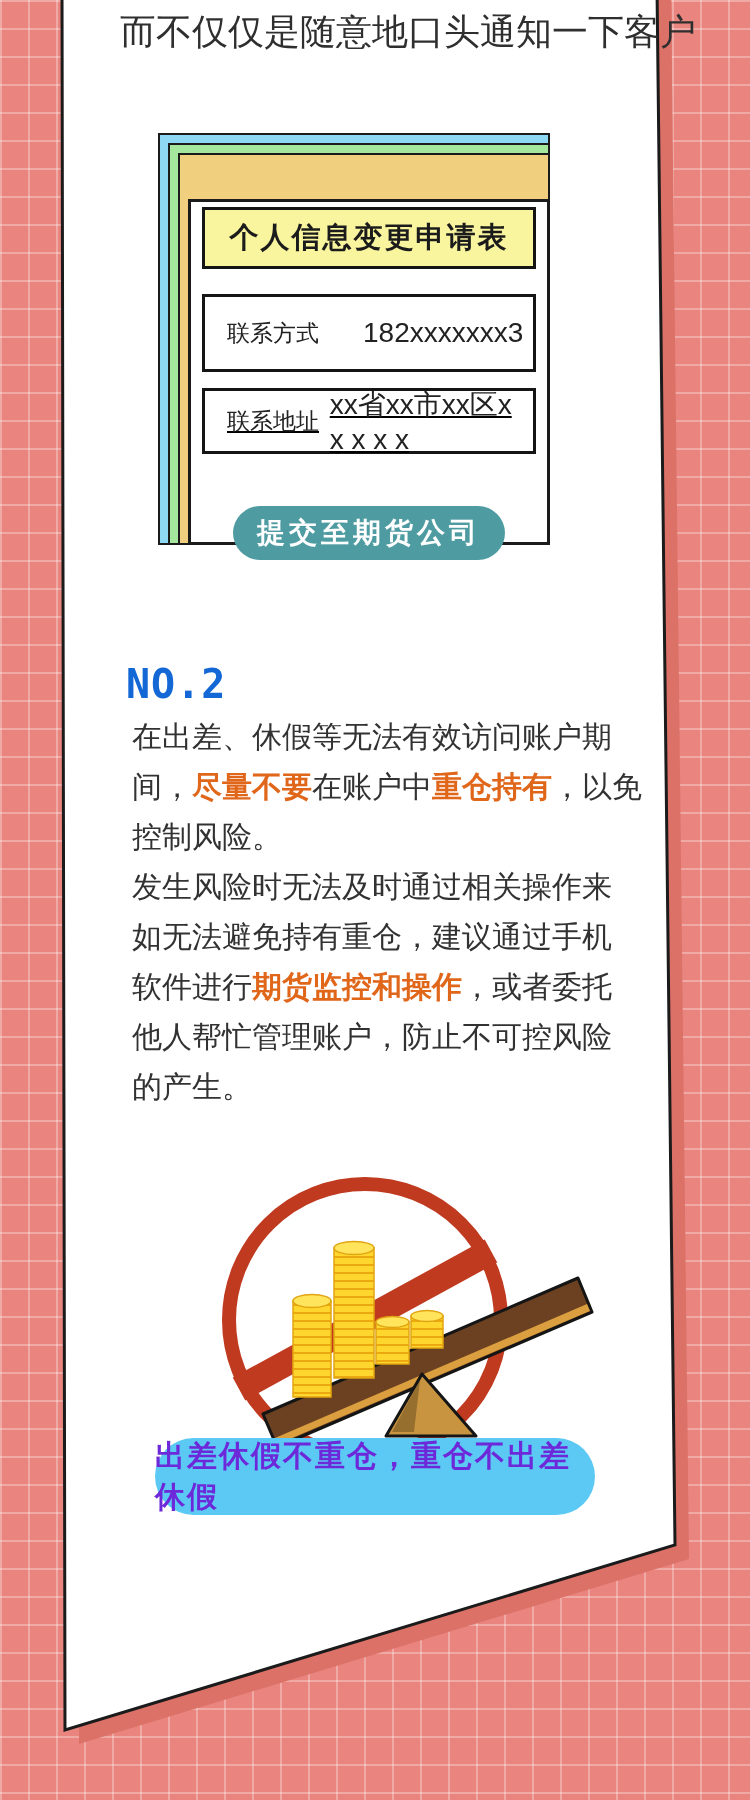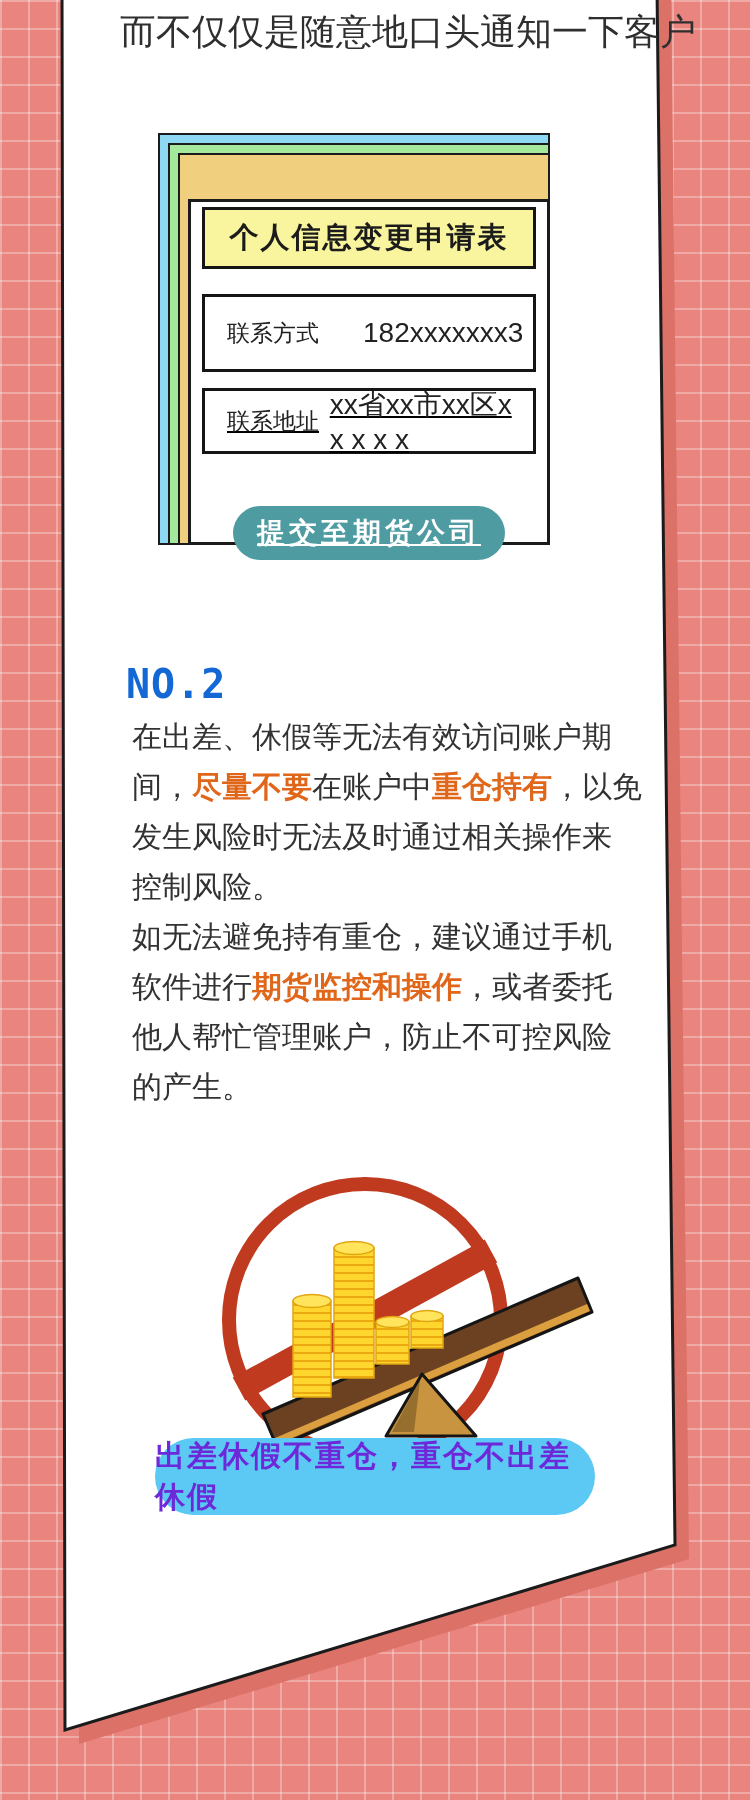--- a/index.html
+++ b/index.html
@@ -28,21 +28,21 @@
     background:#F9F59F;border:3px solid #151515;display:flex;align-items:center;justify-content:center;
     font-size:29px;font-weight:700;letter-spacing:2px;color:#1b1b1b;}
   .field-row{position:absolute;left:11px;right:11px;height:78px;box-sizing:border-box;
     border:3px solid #151515;background:#fff;display:flex;align-items:center;padding-left:22px;}
   .row1{top:92px;}
   .row2{top:186px;height:66px;text-decoration:underline;}
   .field-label{width:136px;font-size:23px;color:#222;}
   .field-value{font-size:28px;color:#222;}
   .submit-pill{position:absolute;left:50%;transform:translateX(-50%);top:304px;width:272px;height:54px;
     background:#4E9CA2;border-radius:28px;display:flex;align-items:center;justify-content:center;
-    color:#fff;font-size:28px;font-weight:700;letter-spacing:4px;text-decoration:underline;}
+    color:#fff;font-size:28px;font-weight:700;letter-spacing:4px;}
 
   
   .no2{left:126px;top:662px;font-family:"DejaVu Sans Mono", monospace;font-size:40px;line-height:44px;
     font-weight:700;color:#1468D6;letter-spacing:1px;text-align:center;}
   .para{left:132px;top:712px;width:540px;font-size:30px;line-height:50px;color:#323232;font-weight:500;}
   .para .em{color:#E0661A;font-weight:700;}
 
   
   .illus{left:150px;top:1170px;}
 
@@ -81,22 +81,22 @@
       </div>
       <div class="submit-pill">提交至期货公司</div>
     </div>
   </div>
 
   <div class="abs no2">NO.2</div>
 
   <div class="abs para">
       <div><span>在出差、休假等无法有效访问账户期</span></div>
       <div><span>间，</span><span class="em">尽量不要</span><span>在账户中</span><span class="em">重仓持有</span><span>，以免</span></div>
+      <div><span>控制风险。</span></div>
       <div><span>发生风险时无法及时通过相关操作来</span></div>
-      <div><span>控制风险。</span></div>
       <div><span>如无法避免持有重仓，建议通过手机</span></div>
       <div><span>软件进行</span><span class="em">期货监控和操作</span><span>，或者委托</span></div>
       <div><span>他人帮忙管理账户，防止不可控风险</span></div>
       <div><span>的产生。</span></div>
     </div>
 
   <svg class="abs illus" width="460" height="340" viewBox="0 0 460 340">
     <defs>
       <pattern id="coinp" width="10" height="8" patternUnits="userSpaceOnUse">
         <rect width="10" height="8" fill="#FFD62E"></rect>

